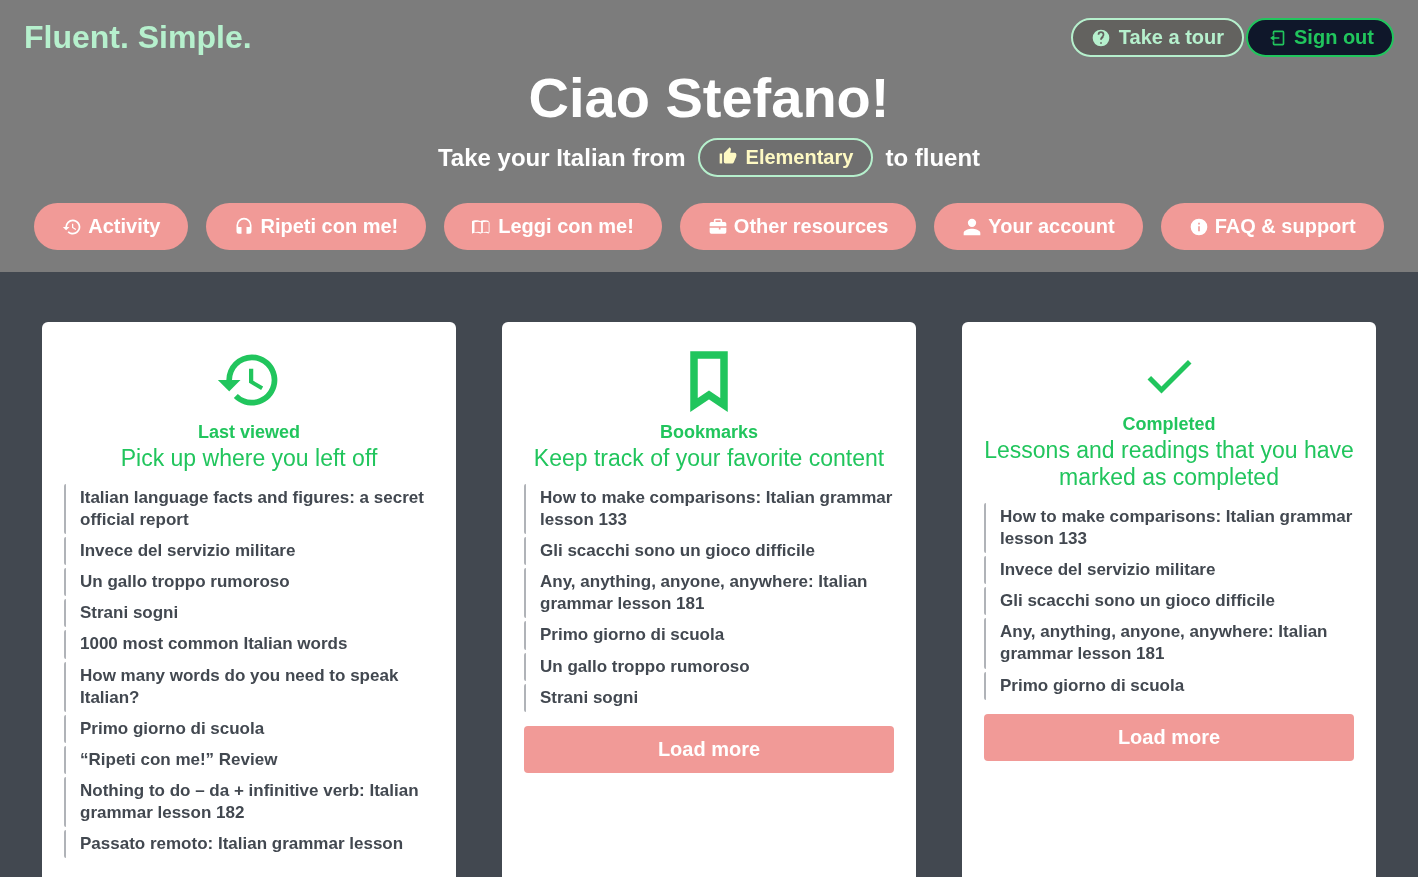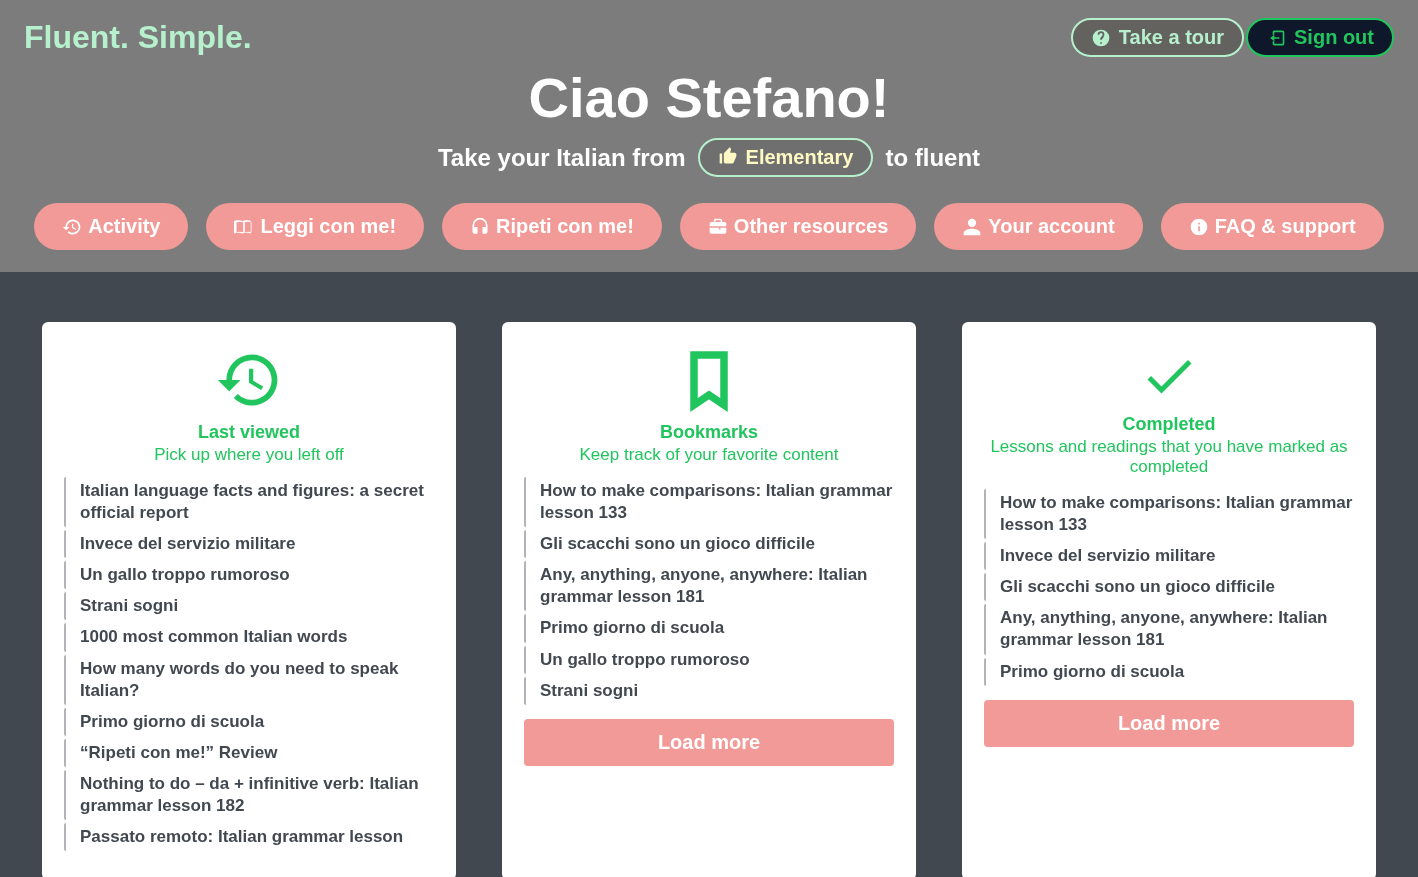--- a/index.html
+++ b/index.html
@@ -136,21 +136,21 @@
   .card-title {
     text-align: center;
     color: #21c55d;
     font-size: 18px;
     font-weight: 800;
     margin-top: 4px;
   }
   .card-sub {
     text-align: center;
     color: #21c55d;
-    font-size: 17px;
+    font-size: 23px;
     font-weight: 500;
     margin-top: 2px;
     margin-bottom: 12px;
   }
   .item-list {
     list-style: none;
   }
   .item-list li {
     position: relative;
     padding: 3px 0 3px 14px;
@@ -219,29 +219,29 @@
 
   <div class="nav-pills">
     <button class="nav-pill">
       <svg class="icon-svg" viewBox="0 0 24 24">
           <path d="M13 3a9 9 0 00-9 9H1l3.89 3.89.07.14L9 12H6a7 7 0 117 7 6.93 6.93 0 01-4.95-2.05l-1.41 1.41A9 9 0 1013 3zm-1 5v5l4.28 2.54.72-1.21-3.5-2.08V8H12z"></path>
         </svg>
       <span>Activity</span>
     </button>
     <button class="nav-pill">
       <svg class="icon-svg" viewBox="0 0 24 24">
+          <path d="M12 1a9 9 0 00-9 9v7a3 3 0 003 3h3v-8H5v-2a7 7 0 0114 0v2h-4v8h3a3 3 0 003-3v-7a9 9 0 00-9-9z"></path>
+        </svg>
+      <span>Ripeti con me!</span>
+    </button>
+    <button class="nav-pill">
+      <svg class="icon-svg" viewBox="0 0 24 24">
           <path d="M21 5a15 15 0 00-6-1c-2 0-4 .4-5 1-1-.6-3-1-5-1S1 4.4 0 5v15c1-.6 3-1 5-1s4 .4 5 1c1-.6 3-1 5-1s4 .4 5 1V5h1zM11 18.5c-1-.5-2.5-.8-4-.8s-3 .3-4 .8V6.4C4 6 5.5 5.7 7 5.7s3 .3 4 .7v12.1zm10 0c-1-.5-2.5-.8-4-.8s-3 .3-4 .8V6.4c1-.4 2.5-.7 4-.7s3 .3 4 .7v12.1z"></path>
         </svg>
       <span>Leggi con me!</span>
-    </button>
-    <button class="nav-pill">
-      <svg class="icon-svg" viewBox="0 0 24 24">
-          <path d="M12 1a9 9 0 00-9 9v7a3 3 0 003 3h3v-8H5v-2a7 7 0 0114 0v2h-4v8h3a3 3 0 003-3v-7a9 9 0 00-9-9z"></path>
-        </svg>
-      <span>Ripeti con me!</span>
     </button>
     <button class="nav-pill">
       <svg class="icon-svg" viewBox="0 0 24 24">
           <path d="M20 6h-3V4a2 2 0 00-2-2H9a2 2 0 00-2 2v2H4a2 2 0 00-2 2v3h20V8a2 2 0 00-2-2zM9 4h6v2H9V4zm13 9h-7v2h-2v-2H2v5a2 2 0 002 2h16a2 2 0 002-2v-5z"></path>
         </svg>
       <span>Other resources</span>
     </button>
     <button class="nav-pill">
       <svg class="icon-svg" viewBox="0 0 24 24">
           <path d="M12 12a5 5 0 10-5-5 5 5 0 005 5zm0 2c-3.33 0-10 1.67-10 5v3h20v-3c0-3.33-6.67-5-10-5z"></path>

